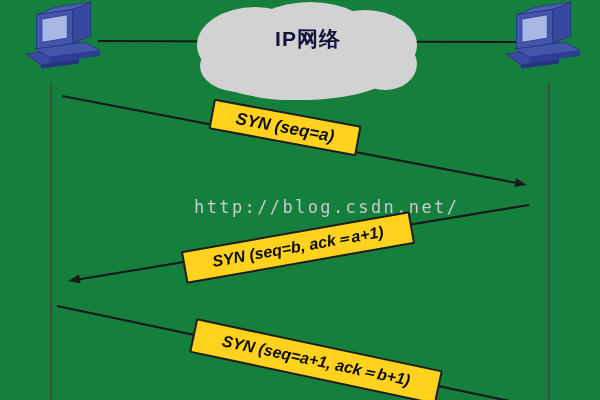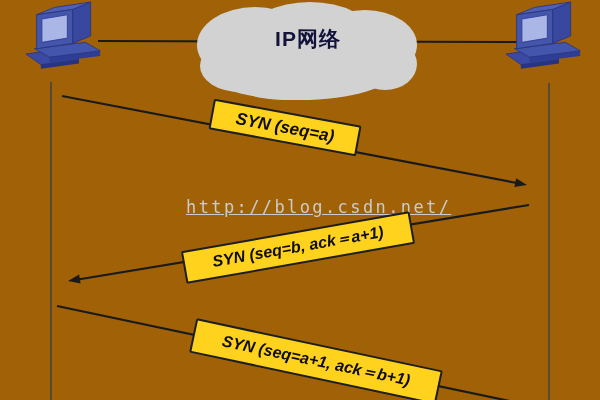--- a/index.html
+++ b/index.html
@@ -1,30 +1,30 @@
 <!DOCTYPE html>
 <html><head>
 <meta charset="utf-8">
 <style>
   html,body{margin:0;padding:0;background:#ffffff;}
   .stage{
-    position:relative;width:600px;height:400px;background:#a16207;overflow:hidden;
+    position:relative;width:600px;height:400px;background:#15803d;overflow:hidden;
     font-family:"Liberation Sans",sans-serif;
   }
   .stage svg{position:absolute;left:0;top:0;}
   .cloud-label{
     position:absolute;left:243px;top:25px;width:130px;height:28px;
     display:flex;align-items:center;justify-content:center;
     font:700 21px "Liberation Sans",sans-serif;color:#12123a;letter-spacing:1px;
     z-index:3;
   }
   .watermark{
-    position:absolute;left:186px;top:197px;
+    position:absolute;left:194px;top:197px;
     font:400 17px "DejaVu Sans Mono",monospace;color:#cbcbcb;letter-spacing:2.4px;
-    white-space:nowrap;z-index:2;text-decoration:underline;
+    white-space:nowrap;z-index:2;
   }
   .msg-label{
     position:absolute;box-sizing:border-box;
     display:flex;align-items:center;justify-content:center;
     background:#FFD21E;border:2px solid #1e1e1e;border-radius:2px;
     font:italic 700 16px "Liberation Sans",sans-serif;color:#0d0d0d;
     white-space:nowrap;z-index:4;
   }
   .msg-1{left:210px;top:112px;width:150px;height:31px;transform:rotate(10.5deg);font-size:17px;}
   .msg-2{left:182px;top:231px;width:232px;height:33px;transform:rotate(-10deg);}

